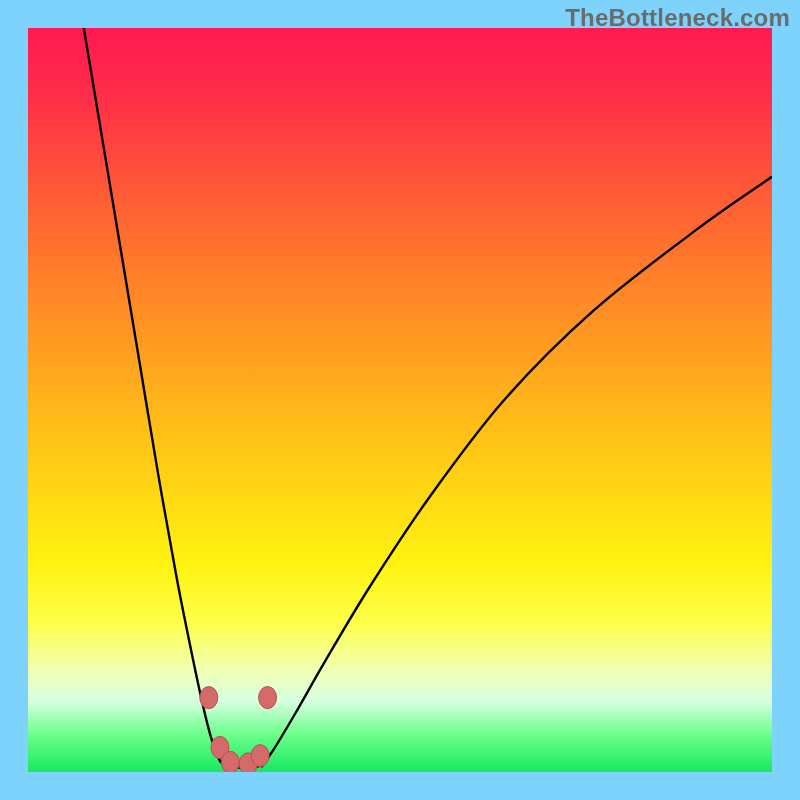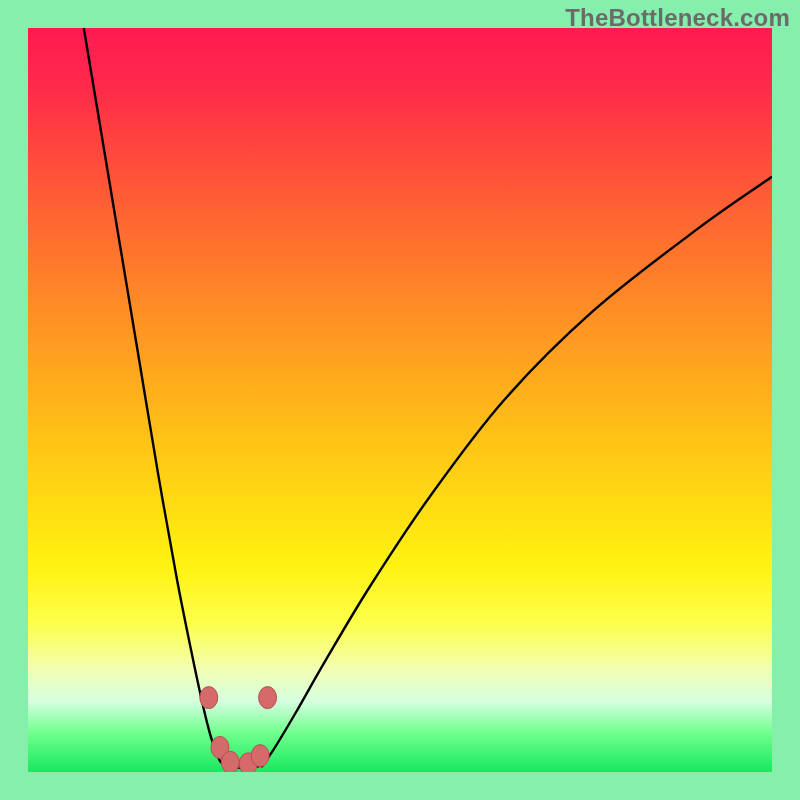--- a/index.html
+++ b/index.html
@@ -7,21 +7,21 @@
     padding: 0;
     width: 800px;
     height: 800px;
     overflow: hidden;
     background: #000;
     font-family: Arial, Helvetica, sans-serif;
   }
   .frame {
     position: absolute;
     inset: 0;
-    background: #86efac;
+    background: #7dd3fc;
   }
   .plot {
     position: absolute;
     left: 28px;
     top: 28px;
     width: 744px;
     height: 744px;
     overflow: hidden;
   }
   .watermark {

